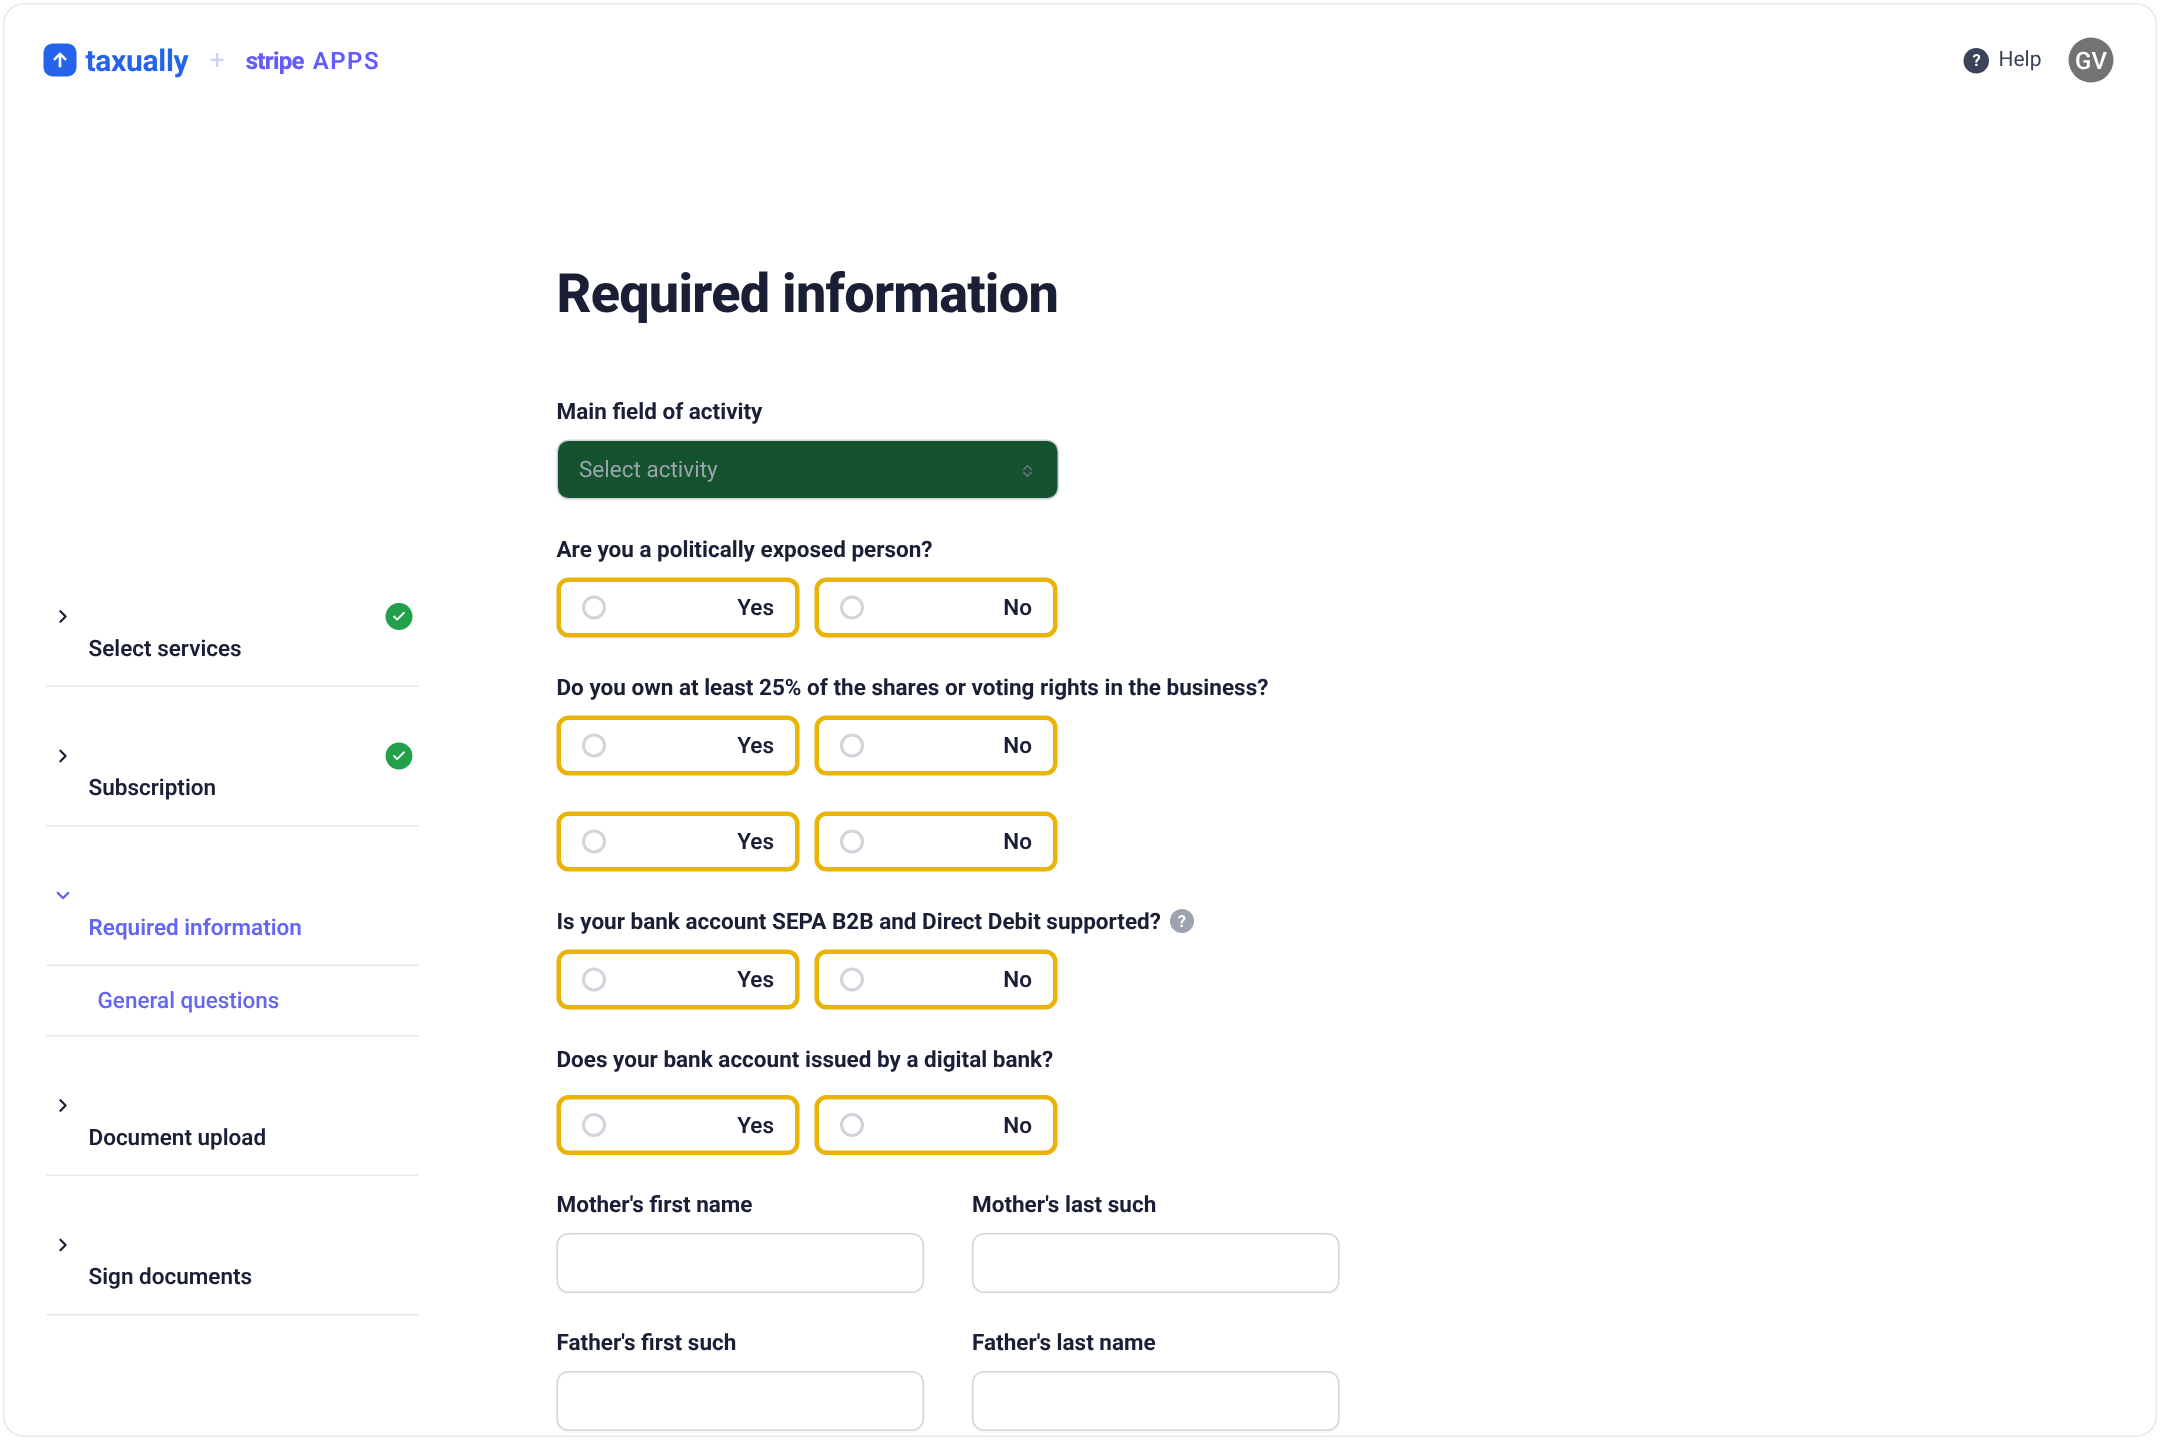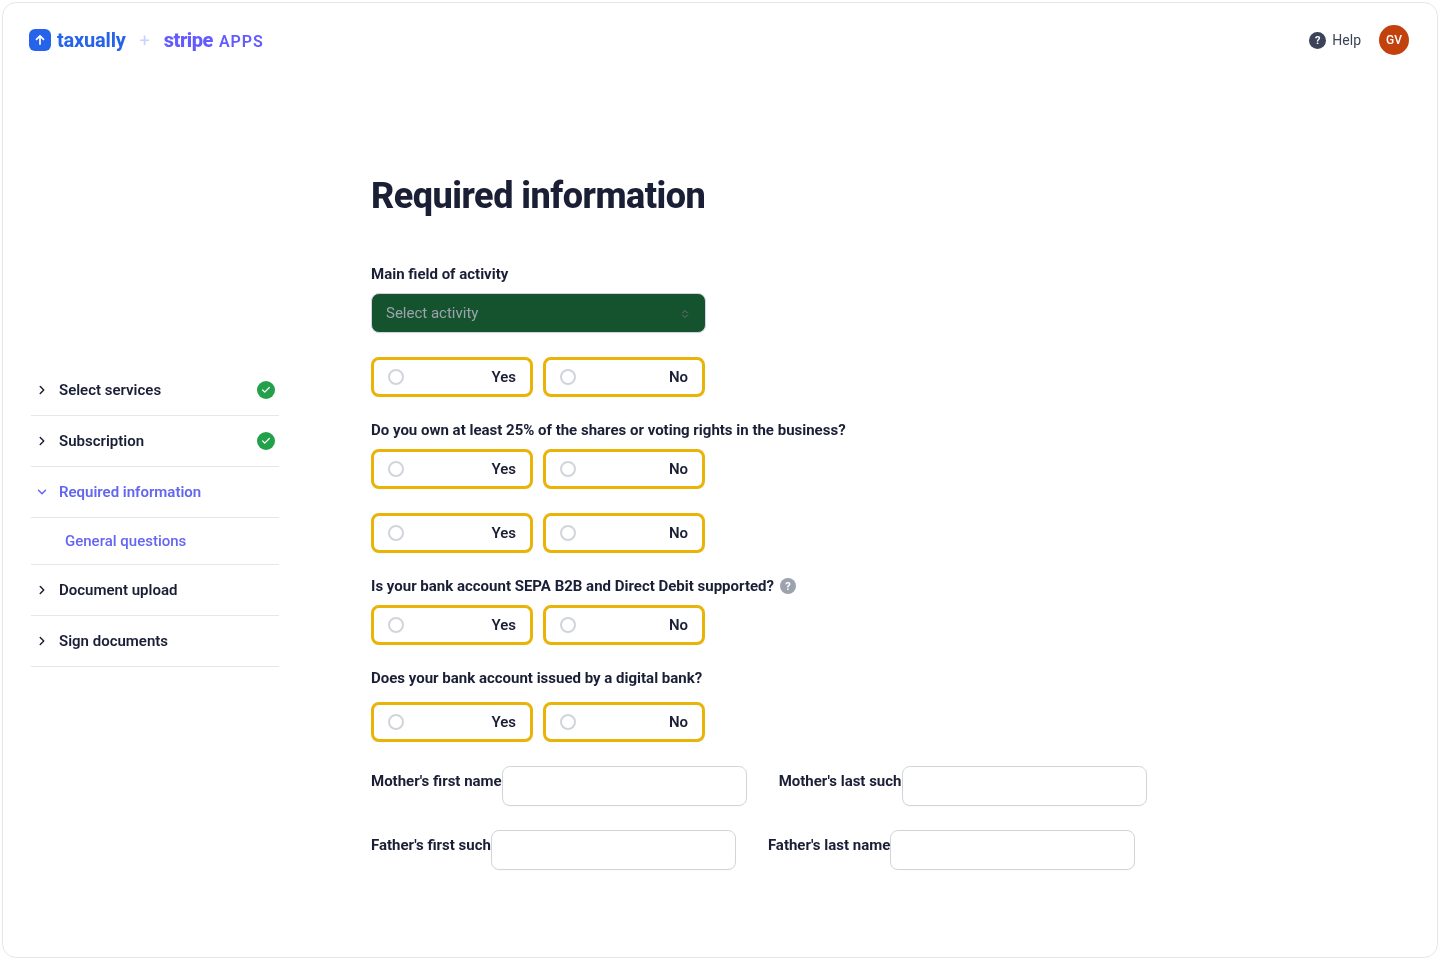--- a/index.html
+++ b/index.html
@@ -33,49 +33,49 @@
     width: 22px; height: 22px; border-radius: 6px;
     background: #2563eb;
     display: flex; align-items: center; justify-content: center;
     transform: rotate(0deg);
     position: relative;
   }
   .tax-logo svg { width: 14px; height: 14px; }
   .tax-text { color: #2563eb; font-weight: 700; font-size: 20px; letter-spacing: -0.2px; }
   .plus { color: #c7d2fe; font-size: 18px; font-weight: 400; }
   .stripe-apps { display: flex; align-items: baseline; gap: 6px; }
-  .stripe-text { color: #635bff; font-weight: 800; font-size: 20px; letter-spacing: -0.5px; }
+  .stripe-text { color: #635bff; font-weight: 800; font-size: 16px; letter-spacing: -0.5px; }
   .apps-text { color: #635bff; font-weight: 600; font-size: 16px; letter-spacing: 1px; }
   .header-right { display: flex; align-items: center; gap: 18px; }
   .help { display: flex; align-items: center; gap: 6px; color: #3c4257; font-size: 14px; cursor: pointer; }
   .help-icon {
     width: 17px; height: 17px; border-radius: 50%;
     background: #3c4257;
     display: flex; align-items: center; justify-content: center;
     color: #fff; font-size: 11px; font-weight: 700;
   }
   .avatar {
     width: 30px; height: 30px; border-radius: 50%;
-    background: #c2410c; color: #fff;
+    background: #737373; color: #fff;
     display: flex; align-items: center; justify-content: center;
-    font-size: 12px; font-weight: 500;
+    font-size: 16px; font-weight: 500;
   }
 
   
   .content { display: flex; padding: 0 24px; }
   .sidebar { width: 320px; padding-top: 300px; padding-left: 4px; }
   .side-list { width: 248px; }
   .side-item {
     display: flex; align-items: center; justify-content: space-between;
     padding: 16px 4px;
     border-bottom: 1px solid #e5e7eb;
     cursor: pointer;
   }
   .side-item .left { display: flex; align-items: center; gap: 10px; }
-  .side-label { font-size: 15px; font-weight: 600; color: #1a1f36; }
+  .side-label { font-size: 15px; font-weight: 600; color: #1a1f36; margin-top: 42px; }
   .side-item.active .side-label { color: #6366f1; }
   .chev { width: 14px; height: 14px; }
   .chev svg { width: 14px; height: 14px; display: block; }
   .chev.right svg { stroke: #1a1f36; }
   .chev.down svg { stroke: #6366f1; }
   .check {
     width: 18px; height: 18px; border-radius: 50%;
     background: #22a04a;
     display: flex; align-items: center; justify-content: center;
   }
@@ -122,21 +122,21 @@
   .radio-text { font-size: 15px; font-weight: 600; color: #1a1f36; }
 
   .info-icon {
     width: 16px; height: 16px; border-radius: 50%;
     background: #9ca3af; color: #fff;
     display: inline-flex; align-items: center; justify-content: center;
     font-size: 11px; font-weight: 700;
   }
 
   .text-row { display: flex; gap: 32px; }
-  .text-col { display: flex; }
+  .text-col { display: flex; flex-direction: column; }
   .text-input {
     width: 245px; height: 40px;
     border: 1px solid #d1d5db; border-radius: 8px;
     padding: 0 12px; font-size: 15px;
     box-shadow: 0 1px 1px rgba(0,0,0,0.02);
     background: #fff;
   }
 </style>
 </head>
 <body>
@@ -253,20 +253,21 @@
         <span class="select-chev">
           <svg viewBox="0 0 24 24" fill="none" stroke="currentColor" stroke-width="2" stroke-linecap="round" stroke-linejoin="round">
                 <polyline points="7 10 12 5 17 10"></polyline>
                 <polyline points="7 14 12 19 17 14"></polyline>
               </svg>
         </span>
       </div>
     </div>
 
     <div class="field">
+      <div class="field-label">Are you a politically exposed person?</div>
       <div class="radio-row">
         <label class="radio-opt">
           <span class="radio-circle"></span>
           <span class="radio-text">Yes</span>
         </label>
         <label class="radio-opt">
           <span class="radio-circle"></span>
           <span class="radio-text">No</span>
         </label>
       </div>

